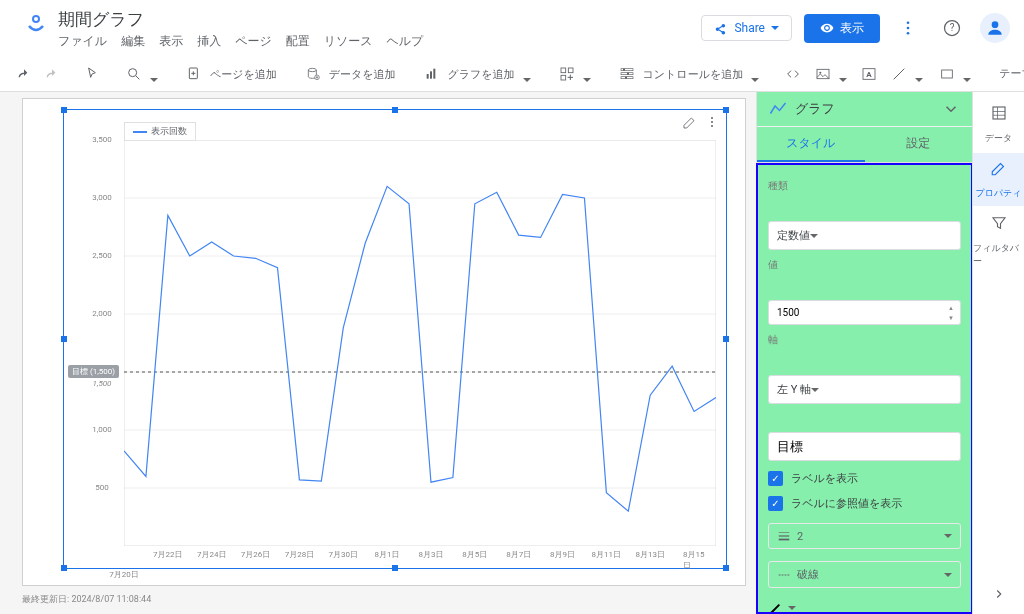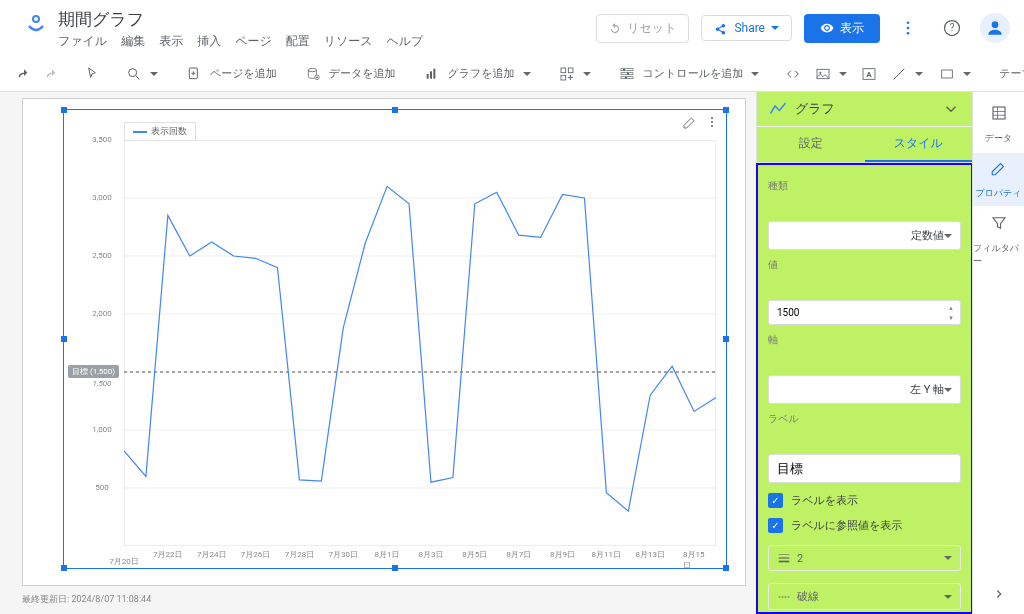--- a/index.html
+++ b/index.html
@@ -14,21 +14,21 @@
     .header-right { display: flex; align-items: center; gap: 12px; margin-top: 4px; }
     .btn { display: inline-flex; align-items: center; gap: 6px; padding: 5px 12px; border-radius: 4px; border: 1px solid #dadce0; background: #fff; font-size: 12px; cursor: pointer; }
     .btn.disabled { color: #9aa0a6; }
     .btn.share { color: #1a73e8; }
     .btn.view { background: #1a73e8; color: #fff; border: none; padding: 6px 16px; }
     .icon-btn { width: 32px; height: 32px; border-radius: 50%; display: flex; align-items: center; justify-content: center; cursor: pointer; }
     .avatar { width: 30px; height: 30px; border-radius: 50%; background: #e8f0fe; display: flex; align-items: center; justify-content: center; }
 
     .toolbar { display: flex; align-items: center; height: 36px; padding: 0 12px; border-bottom: 1px solid #e0e0e0; gap: 4px; }
     .tb-divider { width: 1px; height: 22px; background: #e0e0e0; margin: 0 4px; }
-    .tb-btn { display: inline-flex; align-items: center; gap: 8px; padding: 4px 6px; border-radius: 3px; font-size: 11px; color: #5f6368; cursor: pointer; white-space: nowrap; }
+    .tb-btn { display: inline-flex; align-items: flex-end; gap: 8px; padding: 4px 6px; border-radius: 3px; font-size: 11px; color: #5f6368; cursor: pointer; white-space: nowrap; }
     .tb-btn.icon-only { padding: 4px; }
     .tb-btn svg { width: 16px; height: 16px; }
     .tb-spacer { flex: 1; }
 
     .main { display: flex; height: calc(100% - 92px); }
     .canvas-area { flex: 1; background: #f5f5f5; position: relative; overflow: hidden; }
     .canvas-inner { position: absolute; left: 22px; top: 6px; right: 10px; bottom: 28px; background: #fff; border: 1px solid #d0d0d0; }
     .chart-card { position: absolute; left: 40px; top: 10px; right: 18px; bottom: 16px; background: #fff; border: 1px solid #1a73e8; }
     .chart-card .handle { position: absolute; width: 6px; height: 6px; background: #1a73e8; }
     .chart-card .h-tl { left: -3px; top: -3px; }
@@ -46,30 +46,30 @@
 
     .chart-body { position: absolute; left: 60px; top: 30px; right: 10px; bottom: 22px; }
     .chart-body .ref-line { stroke: #555; stroke-dasharray: 3 3; stroke-width: 1; }
     .chart-body .series { fill: none; stroke: #4285f4; stroke-width: 1.2; }
     .ref-badge { position:absolute; background:#9aa0a6; color:#fff; font-size:8px; padding:1px 4px; border-radius:2px; }
     .y-tick { position:absolute; font-size:8px; color:#888; text-align:center; width:32px; }
     .x-tick { position:absolute; font-size:8px; color:#888; transform:translateX(-50%); }
 
     .status-bar { position:absolute; left:22px; bottom:8px; font-size:9px; color:#888; }
 
-    .side-panel { width: 216px; border-left: 1px solid #e0e0e0; display:flex; flex-direction:column; background:#bef264; position:relative; }
+    .side-panel { width: 216px; border-left: 1px solid #e0e0e0; display:flex; flex-direction:column; background:#86efac; position:relative; }
     .panel-header { display:flex; align-items:center; padding: 8px 12px; border-bottom:1px solid #f0f0f0; gap:8px; }
     .panel-header svg { width:18px; height:18px; }
     .panel-header .title { flex:1; font-size:13px; color:#3c4043; }
     .panel-tabs { display:flex; border-bottom:1px solid #e0e0e0; }
     .panel-tabs .tab { flex:1; text-align:center; padding:8px 0; font-size:12px; color:#5f6368; cursor:pointer; }
     .panel-tabs .tab.active { color:#1a73e8; border-bottom:2px solid #1a73e8; }
     .panel-body { flex:1; overflow-y:auto; border:2px solid #1a00ff; border-bottom:2px solid #1a00ff; margin: 0 -1px; padding:6px 10px 10px; }
     .field-label { font-size:10px; color:#777; margin-top:8px; margin-bottom:3px; }
-    .select-box, .input-box { width:100%; border:1px solid #dadce0; border-radius:3px; padding:6px 8px; font-size:11px; color:#3c4043; background:#fff; display:flex; align-items:center; justify-content:flex-end; cursor:pointer;margin-top:28px; }
+    .select-box, .input-box { width:100%; border:1px solid #dadce0; border-radius:3px; padding:6px 8px; font-size:11px; color:#3c4043; background:#fff; display:flex; align-items:center; justify-content:flex-start; cursor:pointer;margin-top:28px; }
     .input-box input { border:none; outline:none; width:100%; font-size:10px; }
     .number-box { position:relative; }
     .number-box .spinners { position:absolute; right:2px; top:2px; bottom:2px; width:14px; display:flex; flex-direction:column; }
     .number-box .spinners div { flex:1; display:flex; align-items:center; justify-content:center; font-size:6px; color:#888; cursor:pointer; }
     .checkbox-row { display:flex; align-items:center; gap:8px; margin-top:10px; font-size:11px; }
     .checkbox-row .cb { width:15px; height:15px; background:#1a73e8; border-radius:2px; display:flex; align-items:center; justify-content:center; color:#fff; font-size:10px; }
     .select-row { display:flex; align-items:center; gap:6px; margin-top:12px; border:1px solid #e8e8e8; padding:5px 8px; border-radius:3px; font-size:11px; color:#5f6368; cursor:pointer; }
     .select-row .ric { width:14px; height:14px; }
     .select-row .val { flex:1; }
     .panel-footer-icon { margin-top:12px; display:flex; align-items:center; gap:4px; cursor:pointer; }
@@ -100,26 +100,20 @@
       <span>編集</span>
       <span>表示</span>
       <span>挿入</span>
       <span>ページ</span>
       <span>配置</span>
       <span>リソース</span>
       <span>ヘルプ</span>
     </div>
   </div>
   <div class="header-right">
-    <button class="btn disabled">
-      <svg width="12" height="12" viewBox="0 0 24 24">
-          <path d="M12 5V2L7 7l5 5V8c3 0 6 2.7 6 6s-2.7 6-6 6-6-2.7-6-6H4c0 4.4 3.6 8 8 8s8-3.6 8-8-3.6-8-8-8z" fill="#9aa0a6"></path>
-        </svg>
-      <span>リセット</span>
-    </button>
     <button class="btn share">
       <svg width="14" height="14" viewBox="0 0 24 24">
           <path d="M16 5c-1.7 0-3 1.3-3 3 0 .2 0 .5.1.7l-5 3c-.5-.4-1.3-.7-2.1-.7-1.7 0-3 1.3-3 3s1.3 3 3 3c.8 0 1.5-.3 2.1-.7l5 3c0 .2-.1.5-.1.7 0 1.7 1.3 3 3 3s3-1.3 3-3-1.3-3-3-3c-.8 0-1.5.3-2.1.7l-5-3c0-.2.1-.5.1-.7s0-.5-.1-.7l5-3c.5.4 1.3.7 2.1.7 1.7 0 3-1.3 3-3s-1.3-3-3-3z" fill="#1a73e8"></path>
         </svg>
       <span>Share</span>
       <span class="caret-down" style="border-top-color:#1a73e8;"></span>
     </button>
     <button class="btn view">
       <svg width="14" height="14" viewBox="0 0 24 24">
           <path d="M12 4.5C7 4.5 2.7 7.6 1 12c1.7 4.4 6 7.5 11 7.5s9.3-3.1 11-7.5c-1.7-4.4-6-7.5-11-7.5zM12 17c-2.8 0-5-2.2-5-5s2.2-5 5-5 5 2.2 5 5-2.2 5-5 5zm0-8c-1.7 0-3 1.3-3 3s1.3 3 3 3 3-1.3 3-3-1.3-3-3-3z" fill="#fff"></path>
@@ -296,21 +290,21 @@
 
         <div class="chart-body" id="chart-body">
           <div class="ref-badge" style="left: -56px; top: 225px;">目標 (1,500)</div>
         <div class="y-tick" style="left: -38px; top: 343px;">500</div>
             <div class="y-tick" style="left: -38px; top: 285px;">1,000</div>
             <div class="y-tick" style="left: -38px; top: 239px; font-style: italic;">1,500</div>
             <div class="y-tick" style="left: -38px; top: 169px;">2,000</div>
             <div class="y-tick" style="left: -38px; top: 111px;">2,500</div>
             <div class="y-tick" style="left: -38px; top: 53px;">3,000</div>
             <div class="y-tick" style="left: -38px; top: -5px;">3,500</div>
-            <div class="x-tick" style="left: 0px; top: 416px;">7月20日</div>
+            <div class="x-tick" style="left: 0px; top: 429px;">7月20日</div>
             <div class="x-tick" style="left: 43.8519px; top: 409px;">7月22日</div>
             <div class="x-tick" style="left: 87.7037px; top: 409px;">7月24日</div>
             <div class="x-tick" style="left: 131.556px; top: 409px;">7月26日</div>
             <div class="x-tick" style="left: 175.407px; top: 409px;">7月28日</div>
             <div class="x-tick" style="left: 219.259px; top: 409px;">7月30日</div>
             <div class="x-tick" style="left: 263.111px; top: 409px;">8月1日</div>
             <div class="x-tick" style="left: 306.963px; top: 409px;">8月3日</div>
             <div class="x-tick" style="left: 350.815px; top: 409px;">8月5日</div>
             <div class="x-tick" style="left: 394.667px; top: 409px;">8月7日</div>
             <div class="x-tick" style="left: 438.519px; top: 409px;">8月9日</div>
@@ -340,22 +334,22 @@
     <div class="panel-header">
       <svg viewBox="0 0 24 24">
           <polyline points="2,18 8,8 14,14 22,4" fill="none" stroke="#4285f4" stroke-width="2"></polyline>
         </svg>
       <div class="title">グラフ</div>
       <svg width="14" height="14" viewBox="0 0 24 24">
           <path d="M6 9l6 6 6-6" fill="none" stroke="#5f6368" stroke-width="2"></path>
         </svg>
     </div>
     <div class="panel-tabs">
+      <div class="tab active">スタイル</div>
       <div class="tab">設定</div>
-      <div class="tab active">スタイル</div>
     </div>
     <div class="panel-body">
       <div class="field-label">種類</div>
       <div class="select-box">
           <span>定数値</span>
           <span class="caret-down"></span>
         </div>
 
       <div class="field-label">値</div>
       <div class="input-box number-box">
@@ -365,21 +359,20 @@
             <div>▼</div>
           </div>
       </div>
 
       <div class="field-label">軸</div>
       <div class="select-box">
           <span>左 Y 軸</span>
           <span class="caret-down"></span>
         </div>
 
-      <div class="field-label">ラベル</div>
       <div class="input-box">
           <input style="font-size: 13px;" value="目標">
         </div>
 
       <div class="checkbox-row">
         <div class="cb">✓</div>
         <span>ラベルを表示</span>
       </div>
       <div class="checkbox-row">
         <div class="cb">✓</div>

